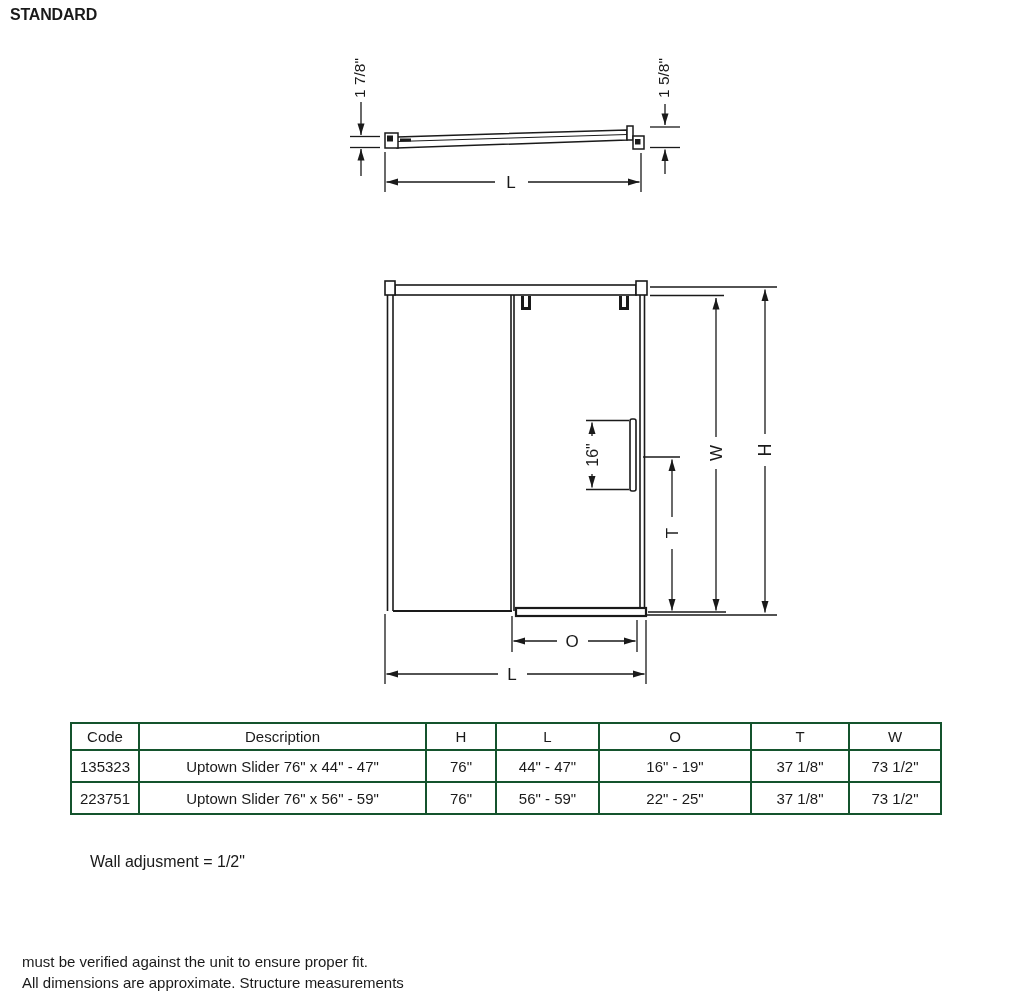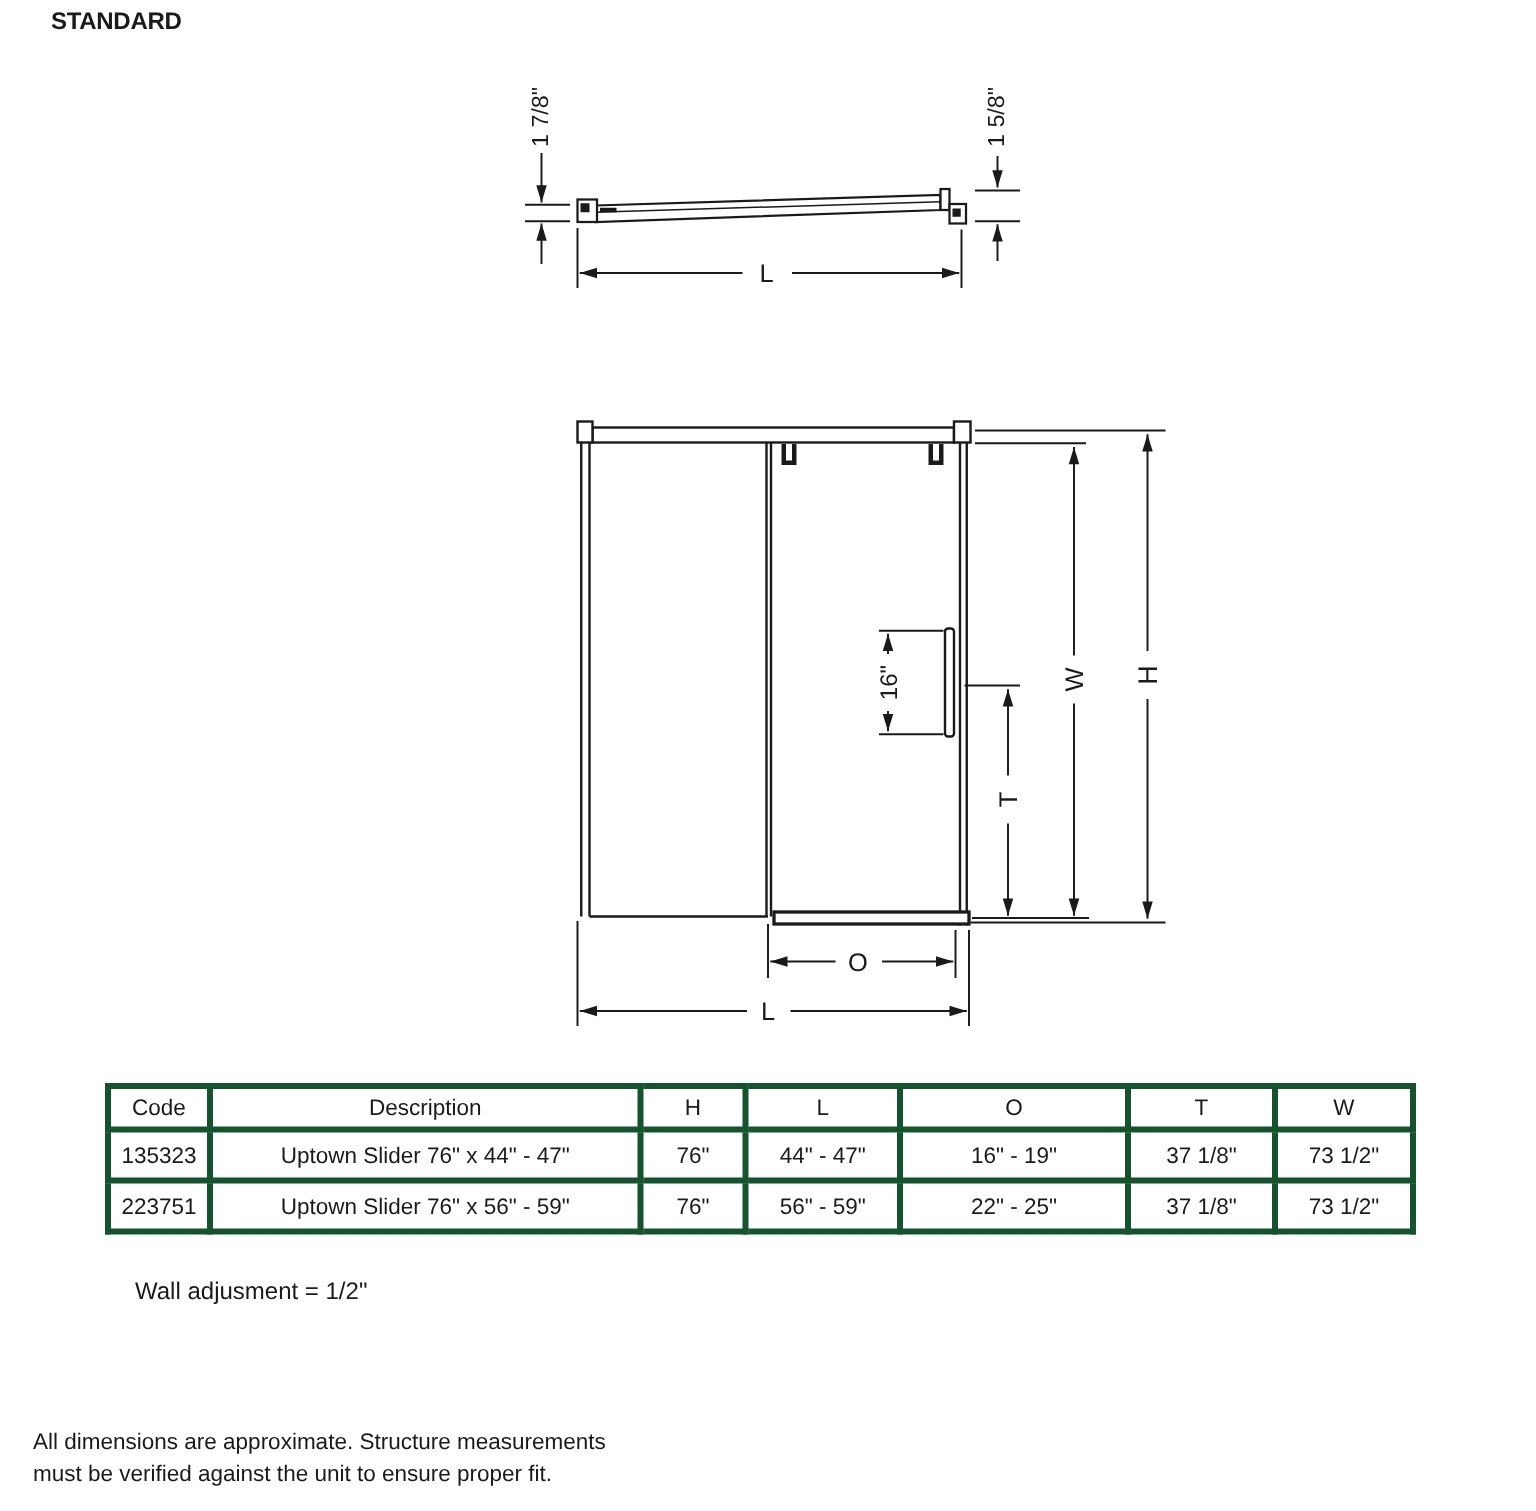--- a/index.html
+++ b/index.html
@@ -3,30 +3,29 @@
 <meta charset="utf-8">
 <style>
   html,body{margin:0;padding:0;}
   body{
     width:1024px;height:1007px;position:relative;background:#ffffff;
     font-family:"Liberation Sans", sans-serif;color:#1a1a1a;overflow:hidden;
   }
   .page-title{
     position:absolute;left:10px;top:6px;font-size:16px;font-weight:700;
     letter-spacing:-0.2px;
-    margin-left:24px;
   }
   .drawing{position:absolute;}
   svg text{fill:#1a1a1a;font-family:"Liberation Sans", sans-serif;}
   .spec-table{
     position:absolute;left:70px;top:722px;border-collapse:collapse;
     table-layout:fixed;width:870px;
   }
   .spec-table th,.spec-table td{
-    border:4px solid #14532d;font-size:15px;font-weight:400;text-align:center;
+    border:2px solid #14532d;font-size:15px;font-weight:400;text-align:center;
     padding:0;white-space:nowrap;overflow:hidden;
   }
   .spec-table th{height:25px;}
   .spec-table td{height:30px;}
   .wall-note{position:absolute;left:90px;top:853px;font-size:16px;}
   .footer-note{position:absolute;left:22px;top:951px;font-size:15px;line-height:21px;}
 </style>
 </head>
 <body>
 
@@ -205,15 +204,15 @@
       <td>22" - 25"</td>
       <td>37 1/8"</td>
       <td>73 1/2"</td>
     </tr>
   </tbody>
 </table>
 
 <div class="wall-note">Wall adjusment = 1/2"</div>
 
 <div class="footer-note">
+  <div>must be verified against the unit to ensure proper fit.</div>
   <div>All dimensions are approximate. Structure measurements</div>
-  <div>must be verified against the unit to ensure proper fit.</div>
 </div>
 
 </body></html>

